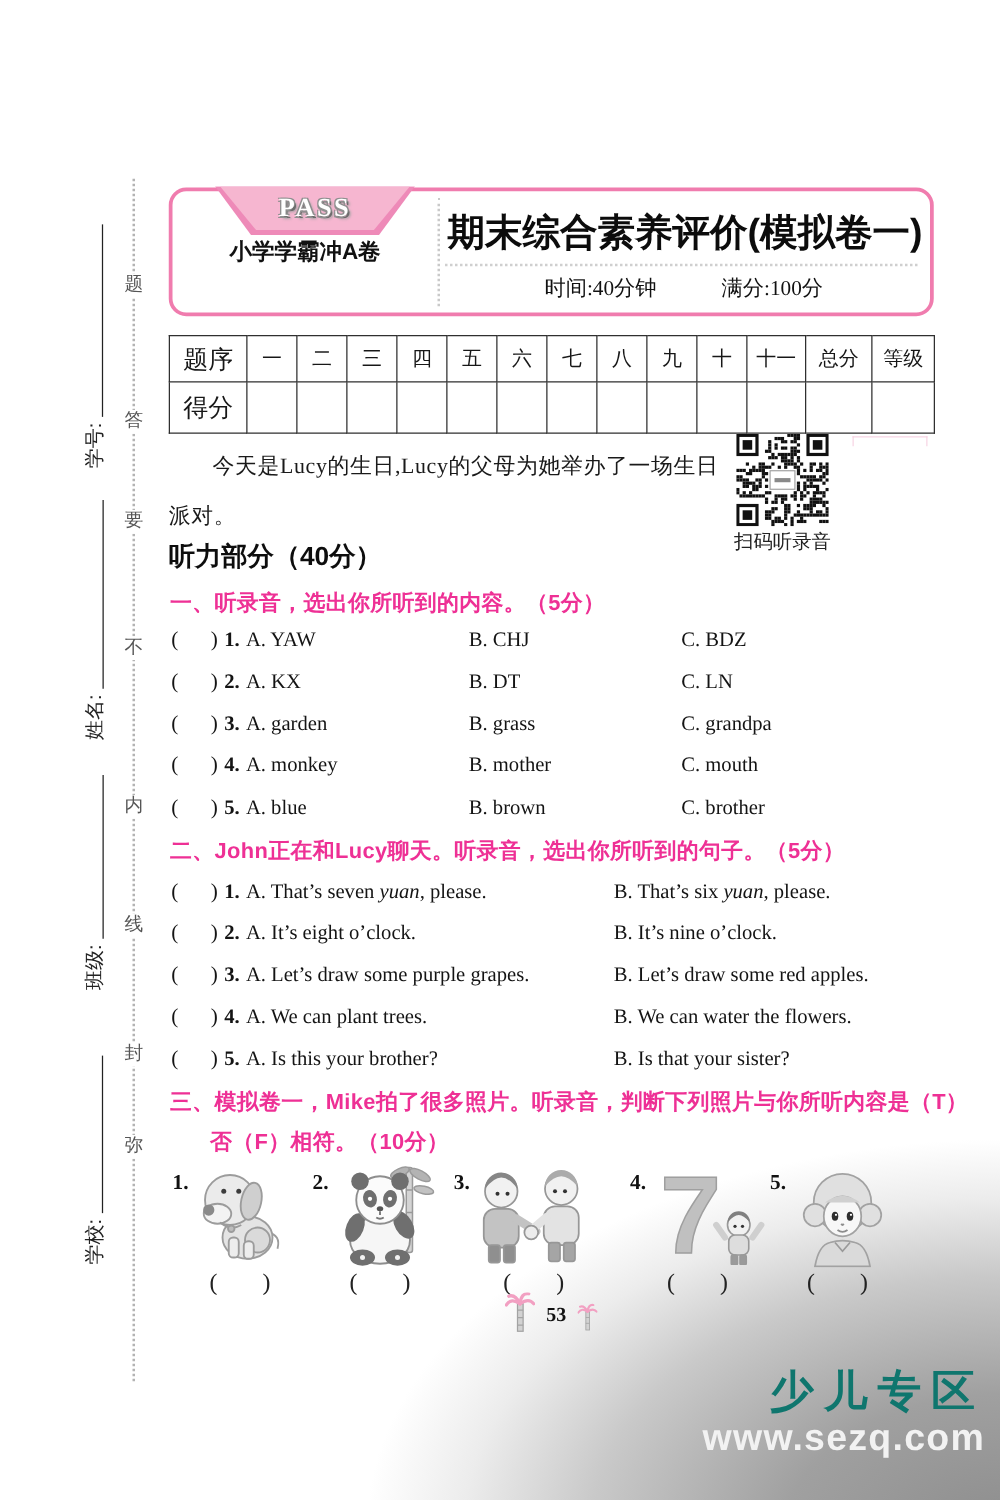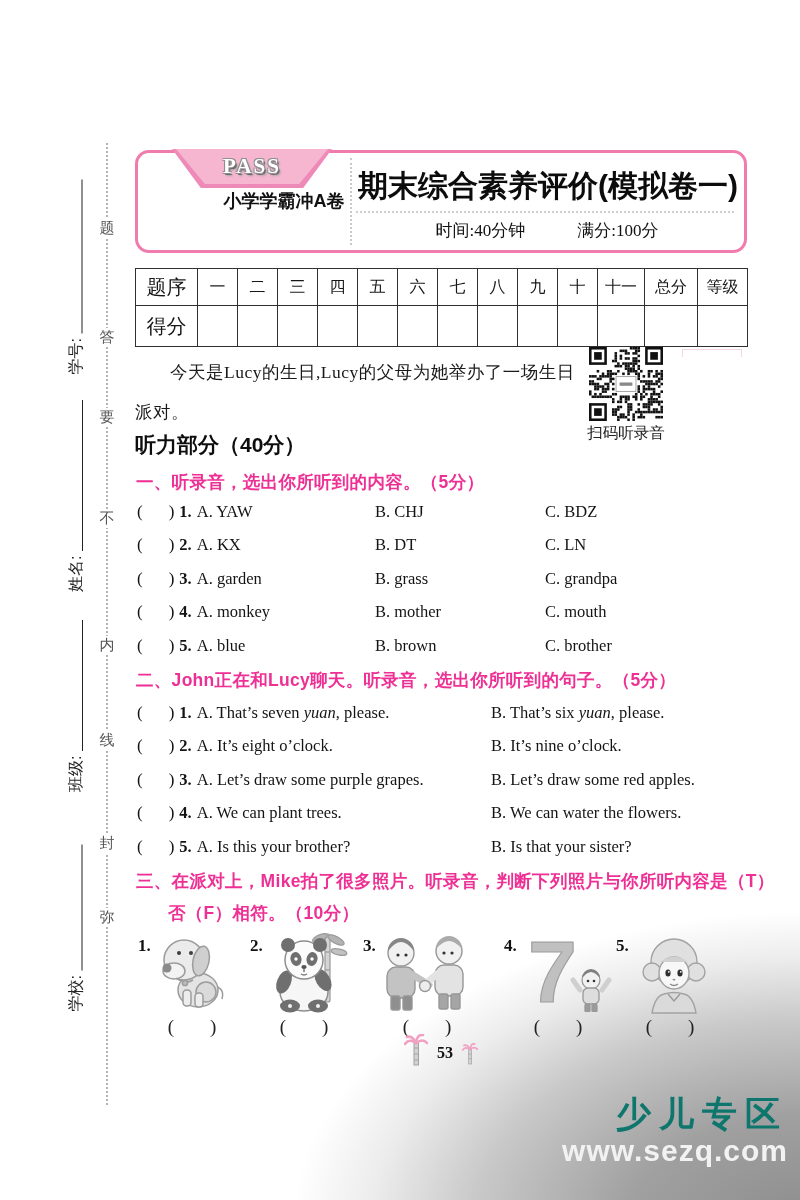--- a/index.html
+++ b/index.html
@@ -24,21 +24,21 @@
   
   .hbox{position:absolute;left:135px;top:150px;width:606px;height:97px;background:#fff;
         border:3px solid #f07cae;border-radius:14px;}
   .banner-outer{position:absolute;left:34px;top:-4px;width:160px;height:39px;background:#ee8ab8;
         clip-path:polygon(0 0,100% 0,82% 100%,18% 100%);}
   .banner-inner{position:absolute;left:4px;top:0;width:152px;height:35px;background:#f6b6d0;
         clip-path:polygon(0 0,100% 0,81% 100%,19% 100%);display:flex;align-items:center;justify-content:center;}
   .pass{font-family:"Liberation Serif",serif;font-weight:bold;font-size:21px;color:#fff;letter-spacing:2px;
         text-shadow:-1px -1px 0 #8f8f8f,1px -1px 0 #8f8f8f,-1px 1px 0 #8f8f8f,1.5px 1.5px 0 #6d6d6d,2.5px 2.5px 2px #a3a3a3;}
   .series{position:absolute;left:0;top:36px;width:212px;text-align:center;
-          font-family:"Liberation Sans",sans-serif;font-weight:bold;font-size:18px;color:#111;margin-left:40px;}
+          font-family:"Liberation Sans",sans-serif;font-weight:bold;font-size:18px;color:#111;}
   .edition{position:absolute;left:0;top:66px;width:212px;text-align:center;
            font-weight:bold;font-size:18px;color:#111;}
   .hdiv{position:absolute;left:212px;top:5px;bottom:5px;border-left:2px dotted #c9c9c9;}
   .htitle{position:absolute;left:218px;top:13px;width:382px;text-align:right;
           font-family:"Liberation Sans",sans-serif;font-weight:bold;font-size:30px;color:#0c0c0c;}
   .hdots{position:absolute;left:218px;top:58px;width:378px;border-top:2px dotted #cfcfcf;}
   .hmeta{position:absolute;left:218px;top:66px;width:382px;display:flex;justify-content:center;gap:52px;
          font-size:17px;color:#111;}
 
   .faintline{position:absolute;left:682px;top:349px;width:58px;height:7px;
@@ -530,21 +530,21 @@
   </div>
   <div class="qrow" style="top:803px">
     <span class="cA"><span class="par">(</span><span class="par pc">)</span><b class="qno">4.</b><span><span>A. We can plant trees.</span><i></i><span></span></span></span>
     <span class="cB2"><span>B. We can water the flowers.</span><i></i><span></span></span>
   </div>
   <div class="qrow" style="top:837px">
     <span class="cA"><span class="par">(</span><span class="par pc">)</span><b class="qno">5.</b><span><span>A. Is this your brother?</span><i></i><span></span></span></span>
     <span class="cB2"><span>B. Is that your sister?</span><i></i><span></span></span>
   </div>
 
-  <div class="pink" style="left:136px;top:869px">三、在派对上，Mike拍了很多照片。听录音，判断下列照片与你所听内容是（T）</div>
+  <div class="pink" style="left:136px;top:869px">三、模拟卷一，Mike拍了很多照片。听录音，判断下列照片与你所听内容是（T）</div>
   <div class="pink" style="left:168px;top:901px">否（F）相符。（10分）</div>
 
   <div class="fig f1">
     <span class="no">1.</span>
     <svg width="80" height="84" viewBox="0 0 80 84">
       <g stroke="#9c9c9c" stroke-width="1.5" fill="#e4e4e4">
         <path d="M60 56 q11 2 8 13" fill="none"></path>
         <ellipse cx="44" cy="60" rx="20" ry="17"></ellipse>
         <circle cx="52" cy="62" r="10" fill="#dadada"></circle>
         <rect x="29" y="60" width="8" height="16" rx="3.5" fill="#ededed"></rect>

